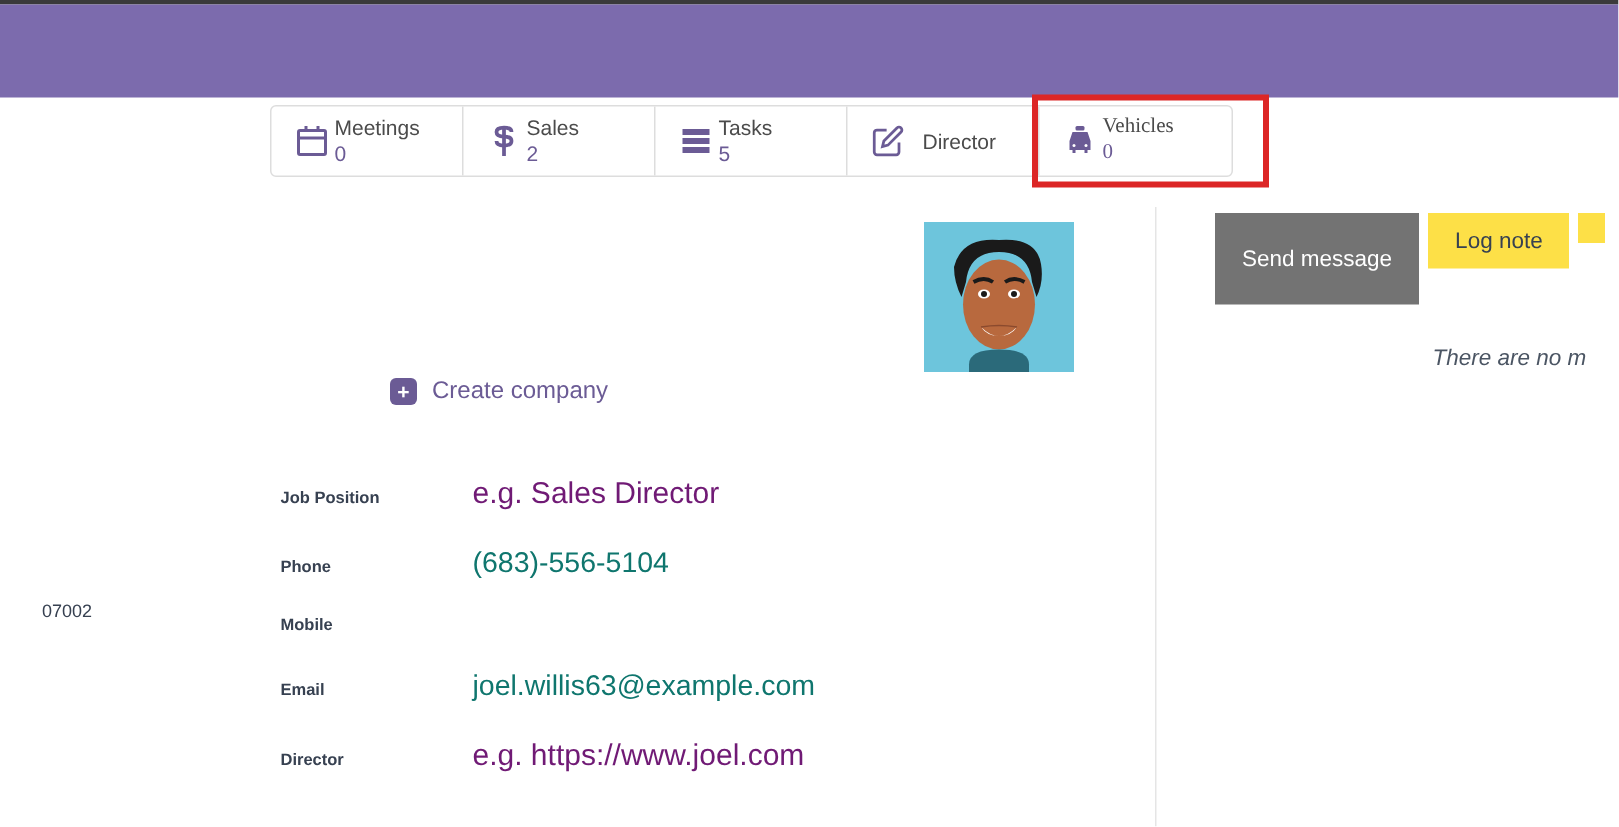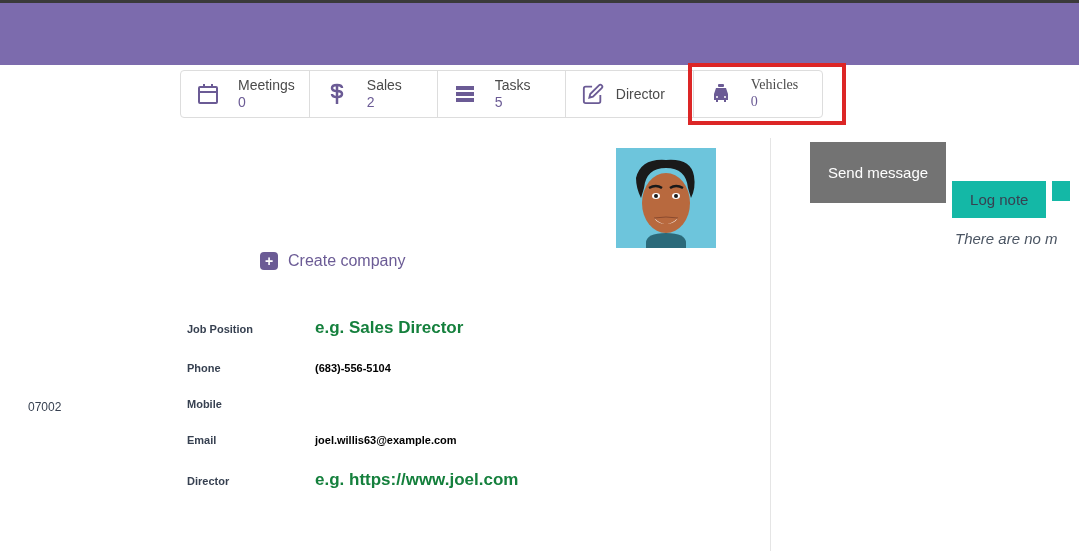--- a/index.html
+++ b/index.html
@@ -1,41 +1,41 @@
 <!DOCTYPE html>
 <html><head>
   <meta charset="utf-8">
   <style>
     * { box-sizing: border-box; margin: 0; padding: 0; }
     body { font-family: -apple-system, BlinkMacSystemFont, "Segoe UI", sans-serif; font-size: 14px; color: #374151; background: #fff; overflow: hidden; width: 1079px; height: 551px; position: relative; }
     .top-stripe { height: 3px; background: #3a3a3a; }
     .header-bar { height: 62px; background: #7c6bad; }
     .stat-row { display: flex; gap: 0; margin-left: 180px; margin-top: 5px; border: 1px solid #ddd; border-radius: 4px; width: fit-content; }
-    .stat-card { display: flex; align-items: center; gap: 17px; padding: 6px 14px; border-right: 1px solid #ddd; min-width: 128px; cursor: pointer; }
+    .stat-card { display: flex; align-items: center; gap: 2px; padding: 6px 14px; border-right: 1px solid #ddd; min-width: 128px; cursor: pointer; }
     .stat-card:last-child { border-right: none; font-family: Liberation Serif, serif; }
     .stat-icon { width: 26px; height: 26px; display: flex; align-items: center; justify-content: center; color: #6b5b95; }
     .stat-text { display: flex; flex-direction: column; line-height: 1.2; }
     .stat-label { font-size: 14px; color: #4b4b4b; }
     .stat-value { font-size: 14px; color: #6b5b95; font-weight: 500; }
     .stat-single { display: flex; align-items: center; gap: 10px; padding: 10px 14px; color: #4b4b4b; }
     .highlight-box { position: absolute; top: 63px; left: 688px; width: 158px; height: 62px; border: 4px solid #dc2626; pointer-events: none; }
     .main { display: flex; margin-top: 30px; }
     .content-left { width: 770px; position: relative; }
     .avatar { width: 100px; height: 100px; background: #7dd3fc; position: absolute; top: 0; left: 616px; overflow: hidden; }
     .create-company { position: absolute; top: 104px; left: 260px; display: flex; align-items: center; gap: 10px; color: #6b5b95; cursor: pointer; font-size: 16px; }
     .plus-badge { width: 18px; height: 18px; background: #6b5b95; border-radius: 4px; color: #fff; display: flex; align-items: center; justify-content: center; font-weight: bold; font-size: 14px; }
     .zip-text { position: absolute; top: 252px; left: 28px; font-size: 12px; color: #374151; }
     .details { position: absolute; top: 170px; left: 187px; }
     .detail-row { display: flex; margin-bottom: 24px; align-items: baseline; }
     .detail-label { width: 128px; font-weight: 600; font-size: 11px; color: #374151; }
-    .detail-value { font-size: 11px; color: #000000; font-weight: bold; }
-    .detail-placeholder { font-size: 17px; color: #15803d; font-weight: bold; }
+    .detail-value { font-size: 19px; color: #0f766e; }
+    .detail-placeholder { font-size: 20px; color: #701a75; }
     .sidebar-right { position: absolute; top: 142px; left: 810px; display: flex; gap: 6px; align-items: flex-start; }
     .btn-primary { background: #737373; color: #fff; padding: 22px 18px; font-size: 15px; border: none; cursor: pointer; }
-    .btn-secondary { background: #14b8a6; color: #374151; padding: 10px 18px; font-size: 15px; border: none; cursor: pointer; margin-top: 39px; }
+    .btn-secondary { background: #fde047; color: #374151; padding: 10px 18px; font-size: 15px; border: none; cursor: pointer; }
     .empty-msg { position: absolute; top: 230px; left: 955px; font-style: italic; font-size: 15px; color: #4b5563; white-space: nowrap; }
     .divider { position: absolute; top: 138px; left: 770px; width: 1px; height: 413px; background: #e5e5e5; }
     svg { display: block; }
   </style>
 </head>
 <body>
 
 <div class="top-stripe"></div>
 <div class="header-bar"></div>
 

